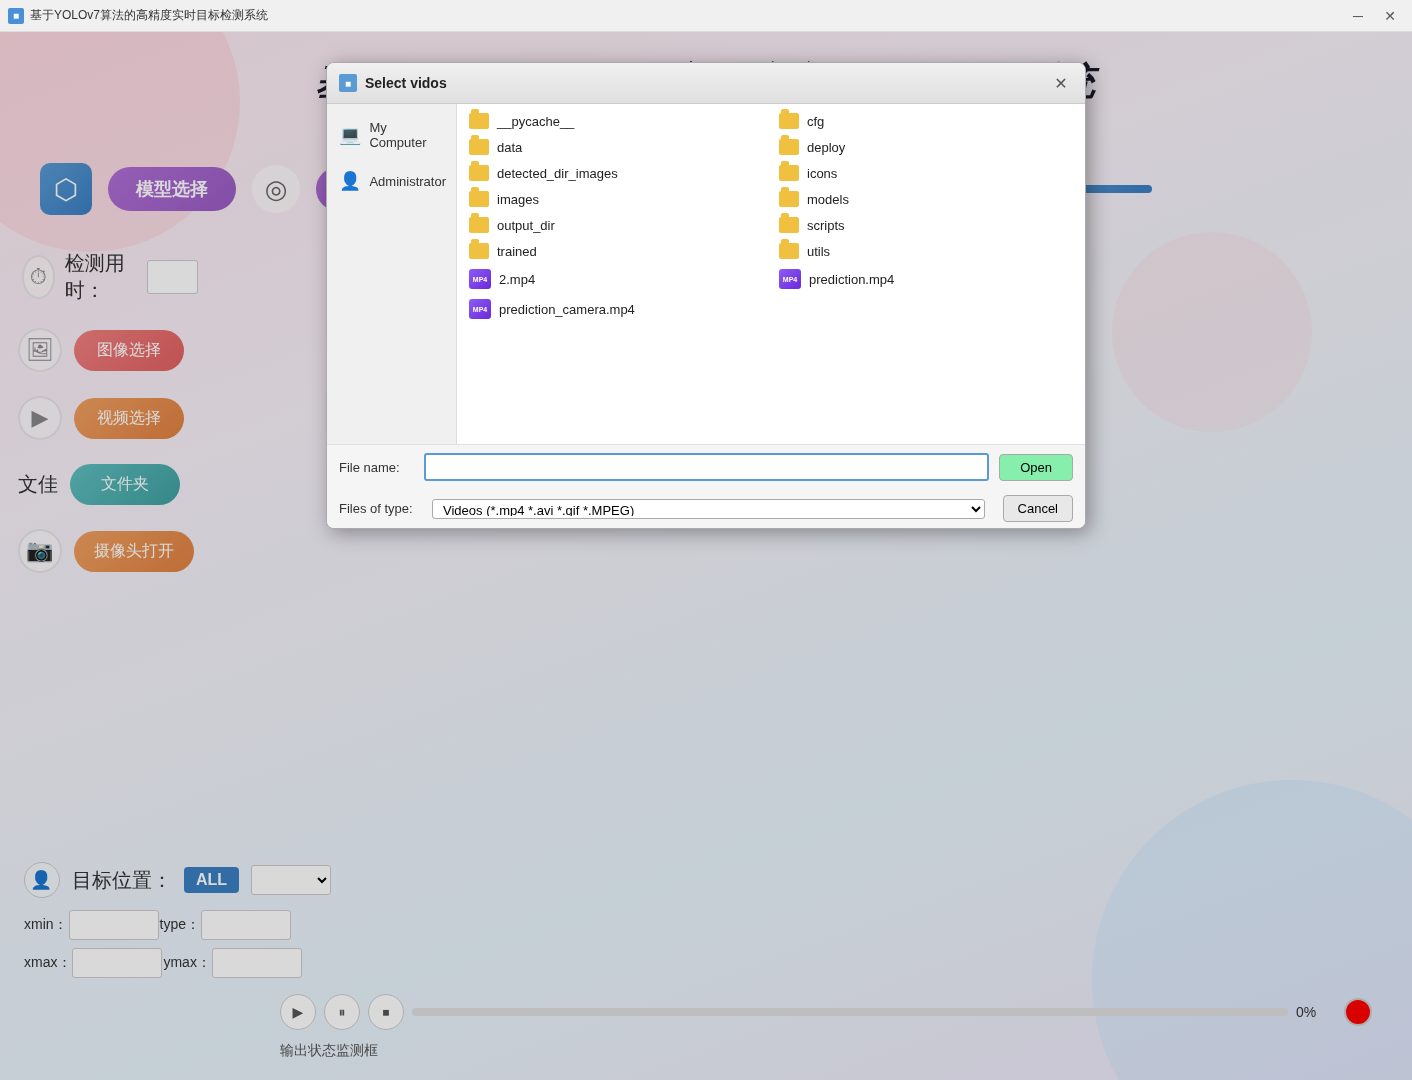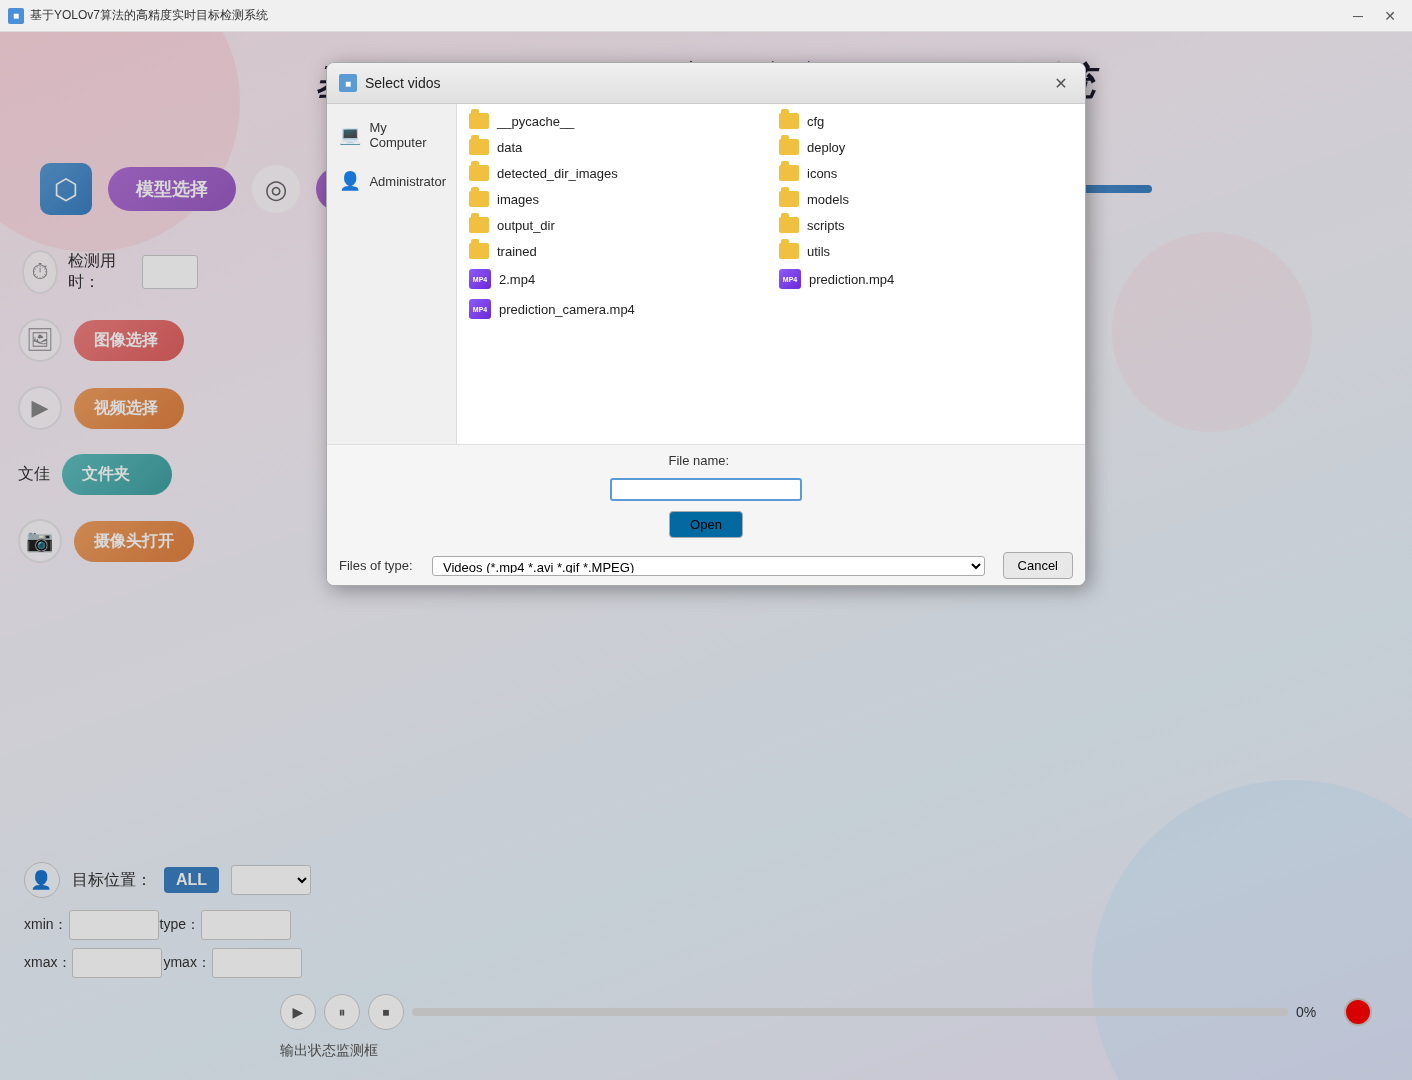--- a/index.html
+++ b/index.html
@@ -218,31 +218,31 @@
       border: 2px solid rgba(200,200,200,0.4);
       display: flex; align-items: center; justify-content: center;
       font-size: 22px;
       color: #888;
     }
     .sidebar-btn {
       border: none;
       border-radius: 22px;
       padding: 10px 20px;
       font-size: 16px;
-      font-weight: bold;
+      font-weight: normal;
       cursor: pointer;
       font-family: 'Microsoft YaHei', Arial, sans-serif;
       color: white;
       min-width: 110px;
-      text-align: left;
+      text-align: center;
     }
     .sidebar-btn-pink { background: linear-gradient(135deg, #f08080, #e06060); }
     .sidebar-btn-orange { background: linear-gradient(135deg, #f0a060, #e08040); }
     .sidebar-btn-teal { background: linear-gradient(135deg, #60c0c0, #40a0a0); }
-    .sidebar-label { font-size: 16px; color: #333; }
+    .sidebar-label { font-size: 20px; color: #333; }
 
     .detect-time-row {
       display: flex;
       align-items: center;
       gap: 10px;
       padding: 8px 12px;
     }
     .detect-time-box {
       width: 70px; height: 34px;
       border: 1px solid #ccc;
@@ -378,21 +378,21 @@
       width: 18px; height: 18px;
       background: #5b9bd5;
       border-radius: 2px;
       display: flex; align-items: center; justify-content: center;
       font-size: 10px;
       color: white;
     }
     .dialog-title-text {
       font-size: 14px;
       color: #222;
-      font-weight: 400;
+      font-weight: 700;
       flex: 1;
     }
     .dialog-close-btn {
       width: 24px; height: 24px;
       background: transparent;
       border: none;
       cursor: pointer;
       font-size: 16px;
       color: #555;
       border-radius: 3px;
@@ -531,38 +531,37 @@
     }
 
     
     .filename-bar {
       display: flex;
       align-items: center;
       padding: 8px 12px;
       gap: 10px;
       background: #f5f5f5;
       border-top: 1px solid #e0e0e0;
-      flex-direction: column;
     }
     .filename-label {
       font-size: 13px;
       color: #333;
       min-width: 75px;
     }
     .filename-input {
       flex: 1;
       height: 28px;
       border: 2px solid #5b9bd5;
       border-radius: 3px;
       padding: 2px 6px;
       font-size: 13px;
       outline: none;
     }
     .open-btn {
-      background: #0369a1;
+      background: #86efac;
       border: 1px solid #aaa;
       border-radius: 4px;
       padding: 5px 20px;
       font-size: 13px;
       cursor: pointer;
       min-width: 70px;
     }
     .cancel-btn {
       background: #e8e8e8;
       border: 1px solid #aaa;

